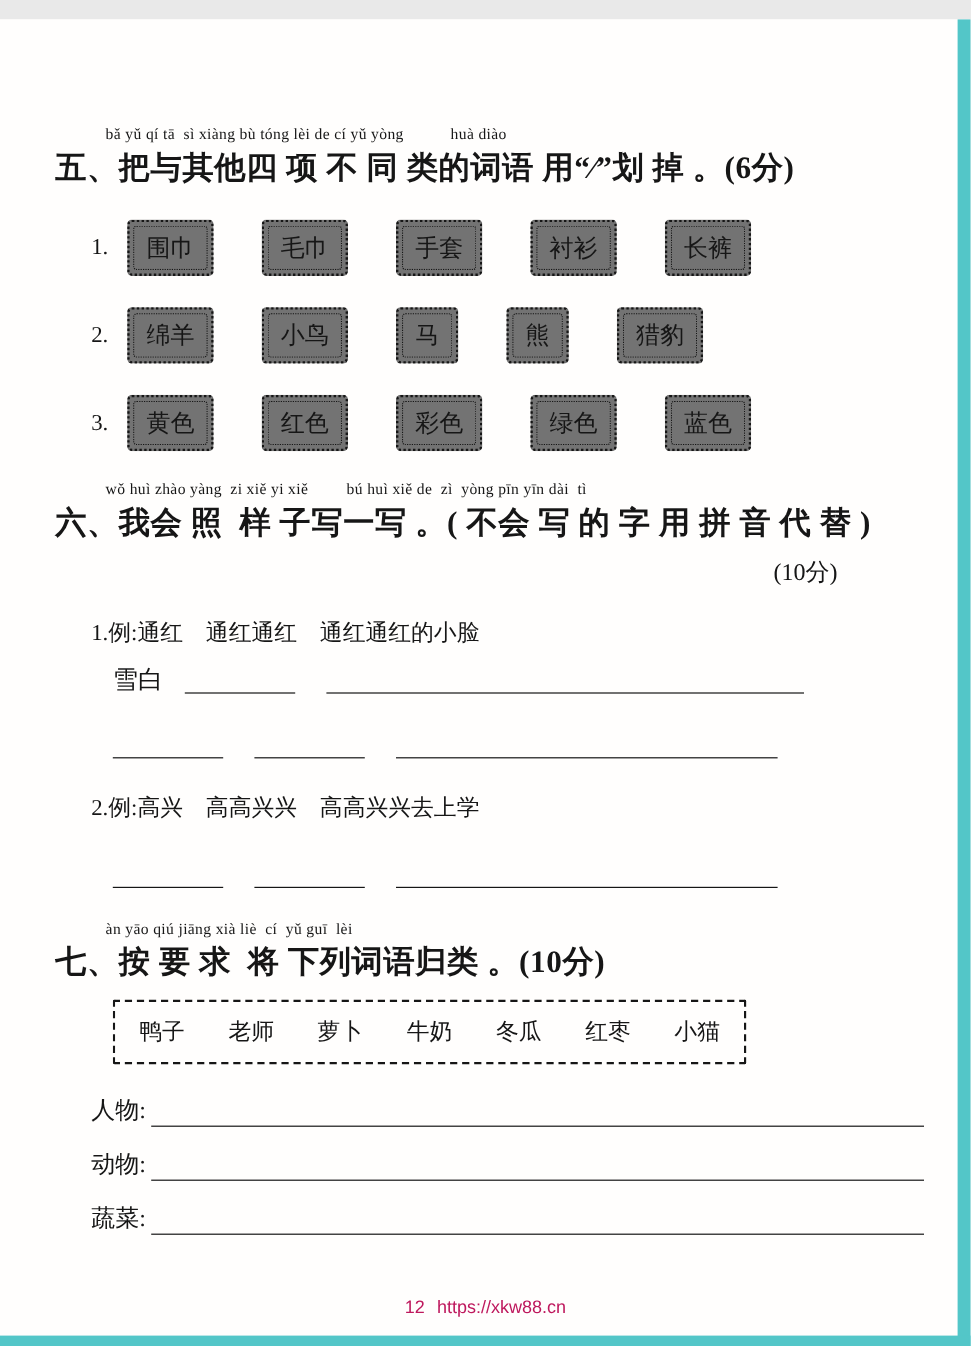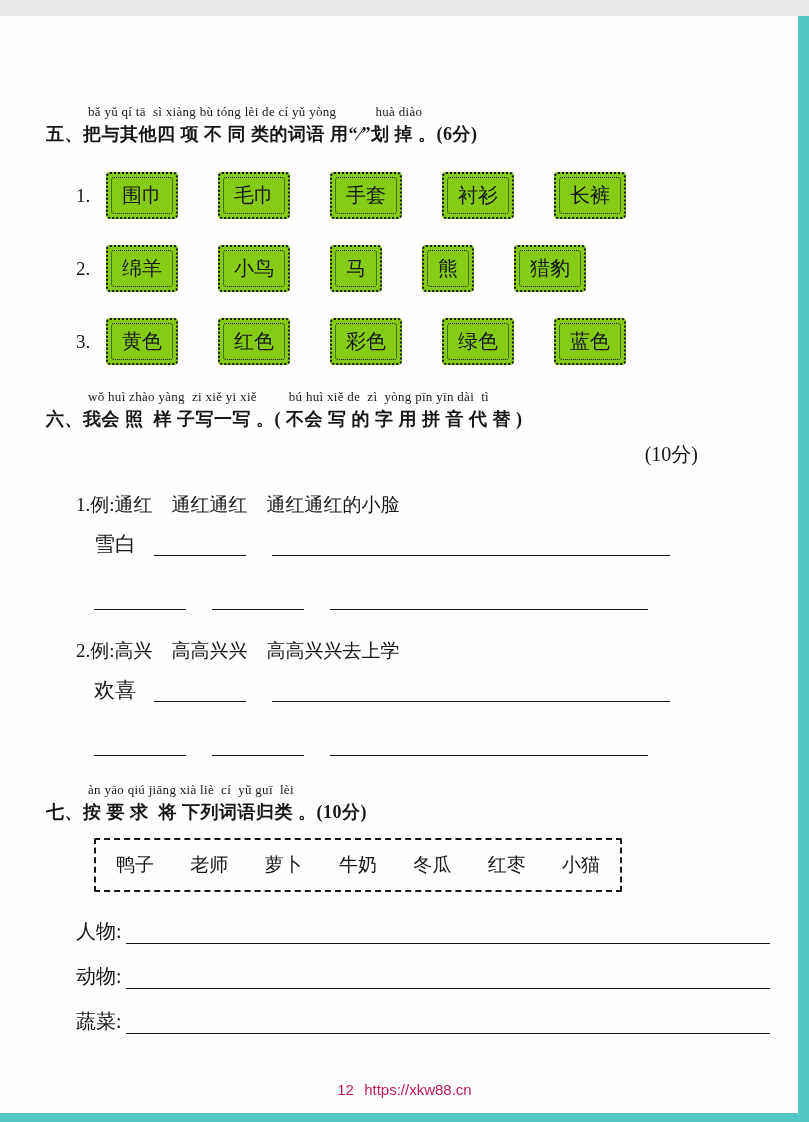--- a/index.html
+++ b/index.html
@@ -8,27 +8,27 @@
   .page {
     position:relative; width:809px; height:1122px; margin:16px auto;
     background:#fffefd; color:var(--ink); overflow:hidden;
     font-family:"Liberation Serif","DejaVu Serif",serif;
   }
   .accent-right  { position:absolute; top:0; right:0; width:11px; height:1111px; background:var(--accent); }
   .accent-bottom { position:absolute; left:0; top:1097px; width:100%; height:14px; background:var(--accent); }
   .content { position:absolute; left:46px; top:88px; width:724px; }
 
   .pinyin { font-size:13px; white-space:pre; margin-left:42px; letter-spacing:.3px; }
-  .sec-title { font-size:18px; font-weight:bold; white-space:pre; margin-top:2px; letter-spacing:.5px; }
+  .sec-title { font-size:26px; font-weight:bold; white-space:pre; margin-top:2px; letter-spacing:.5px; }
 
   .word-row { display:flex; align-items:center; margin-top:26px; margin-left:30px; }
   .row-num { font-size:19px; width:30px; flex:none; }
   .fancybox {
     position:relative; display:inline-block; padding:8px 14px; font-size:20px;
-    border:2px dotted var(--ink); border-radius:4px; margin-right:40px; background:#84cc16;
+    border:2px dotted var(--ink); border-radius:4px; margin-right:40px; background:#737373;
   }
   .fancybox::after { content:""; position:absolute; inset:3px; border:1px dotted var(--ink); border-radius:3px; }
 
   .score { text-align:right; padding-right:72px; font-size:20px; font-weight:normal; margin-top:10px; }
   .example { font-size:19px; margin-left:30px; margin-top:24px; white-space:pre; }
   .answer-line { margin-left:48px; margin-top:14px; font-size:21px; display:flex; align-items:flex-end; }
   .answer-line .word { flex:none; margin-right:18px; line-height:24px; }
   .blank { border-bottom:1.6px solid var(--ink); height:24px; flex:none; margin-right:26px; }
   .b-s { width:92px; }
   .b-l { width:398px; margin-right:0; }
@@ -104,25 +104,20 @@
         <span class="blank b-s"></span>
         <span class="blank b-l"></span>
       </div>
       <div class="answer-line blank-only">
         <span class="blank b-s"></span>
         <span class="blank b-s"></span>
         <span class="blank b-m"></span>
       </div>
 
       <div class="example" style="margin-top:28px;">2.例:高兴　高高兴兴　高高兴兴去上学</div>
-      <div class="answer-line">
-        <span class="word">欢喜</span>
-        <span class="blank b-s"></span>
-        <span class="blank b-l"></span>
-      </div>
       <div class="answer-line blank-only">
         <span class="blank b-s"></span>
         <span class="blank b-s"></span>
         <span class="blank b-m"></span>
       </div>
     </div>
 
     <div style="margin-top:26px;">
       <div class="pinyin">àn yāo qiú jiāng xià liè  cí  yǔ guī  lèi</div>
       <div class="sec-title">七、按 要 求  将 下列词语归类 。(10分)</div>

